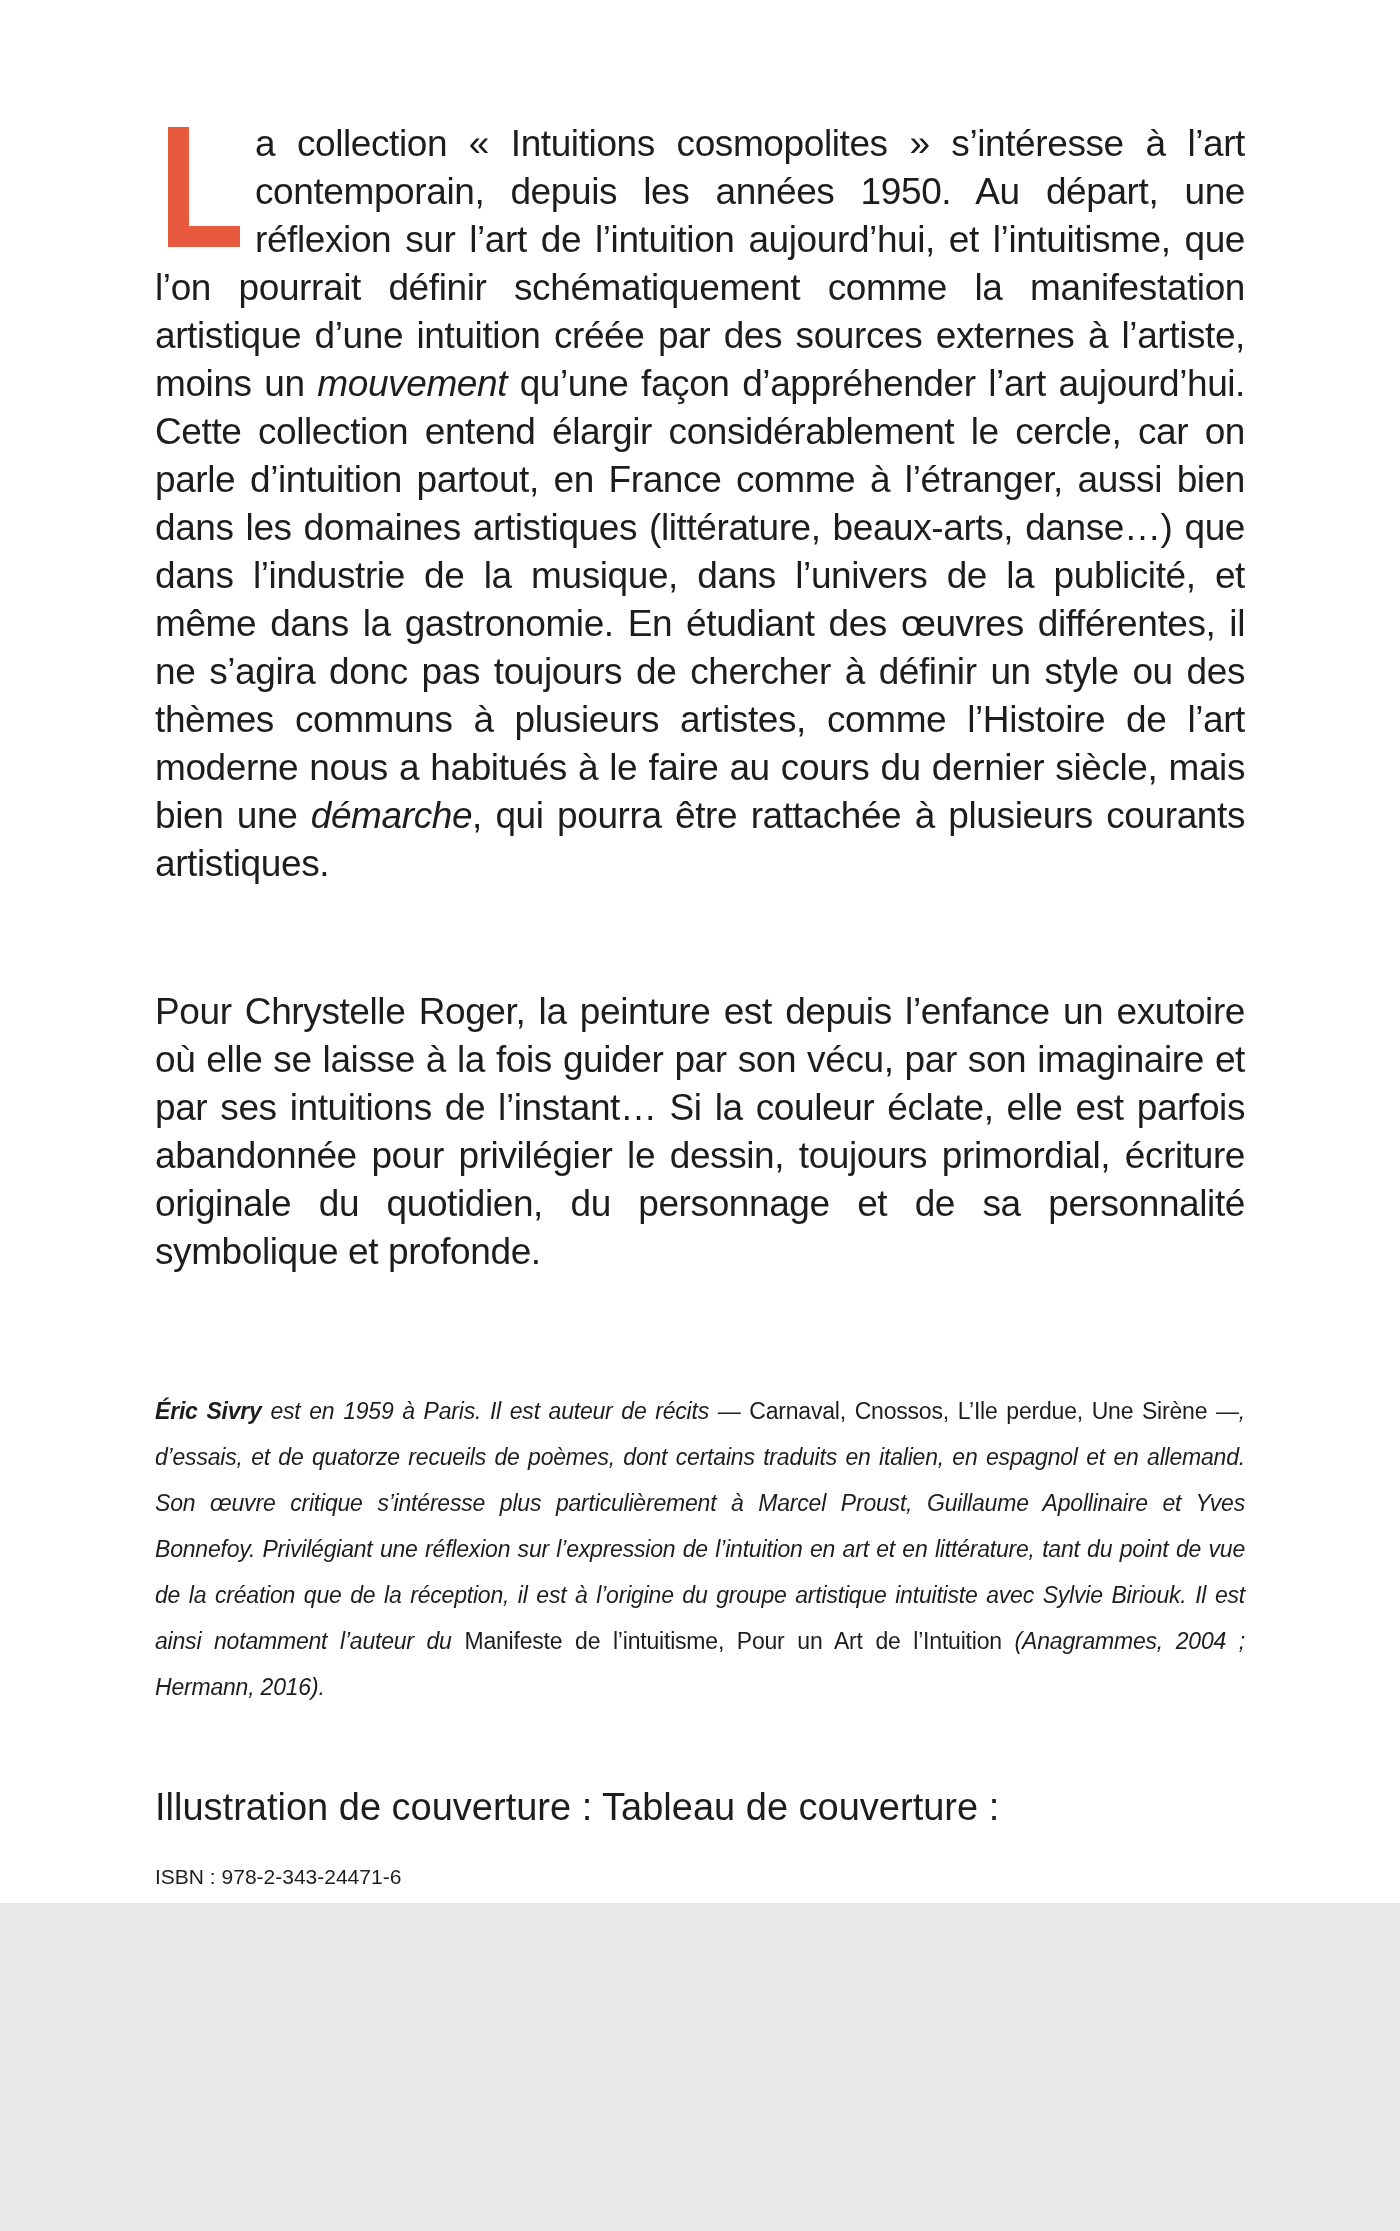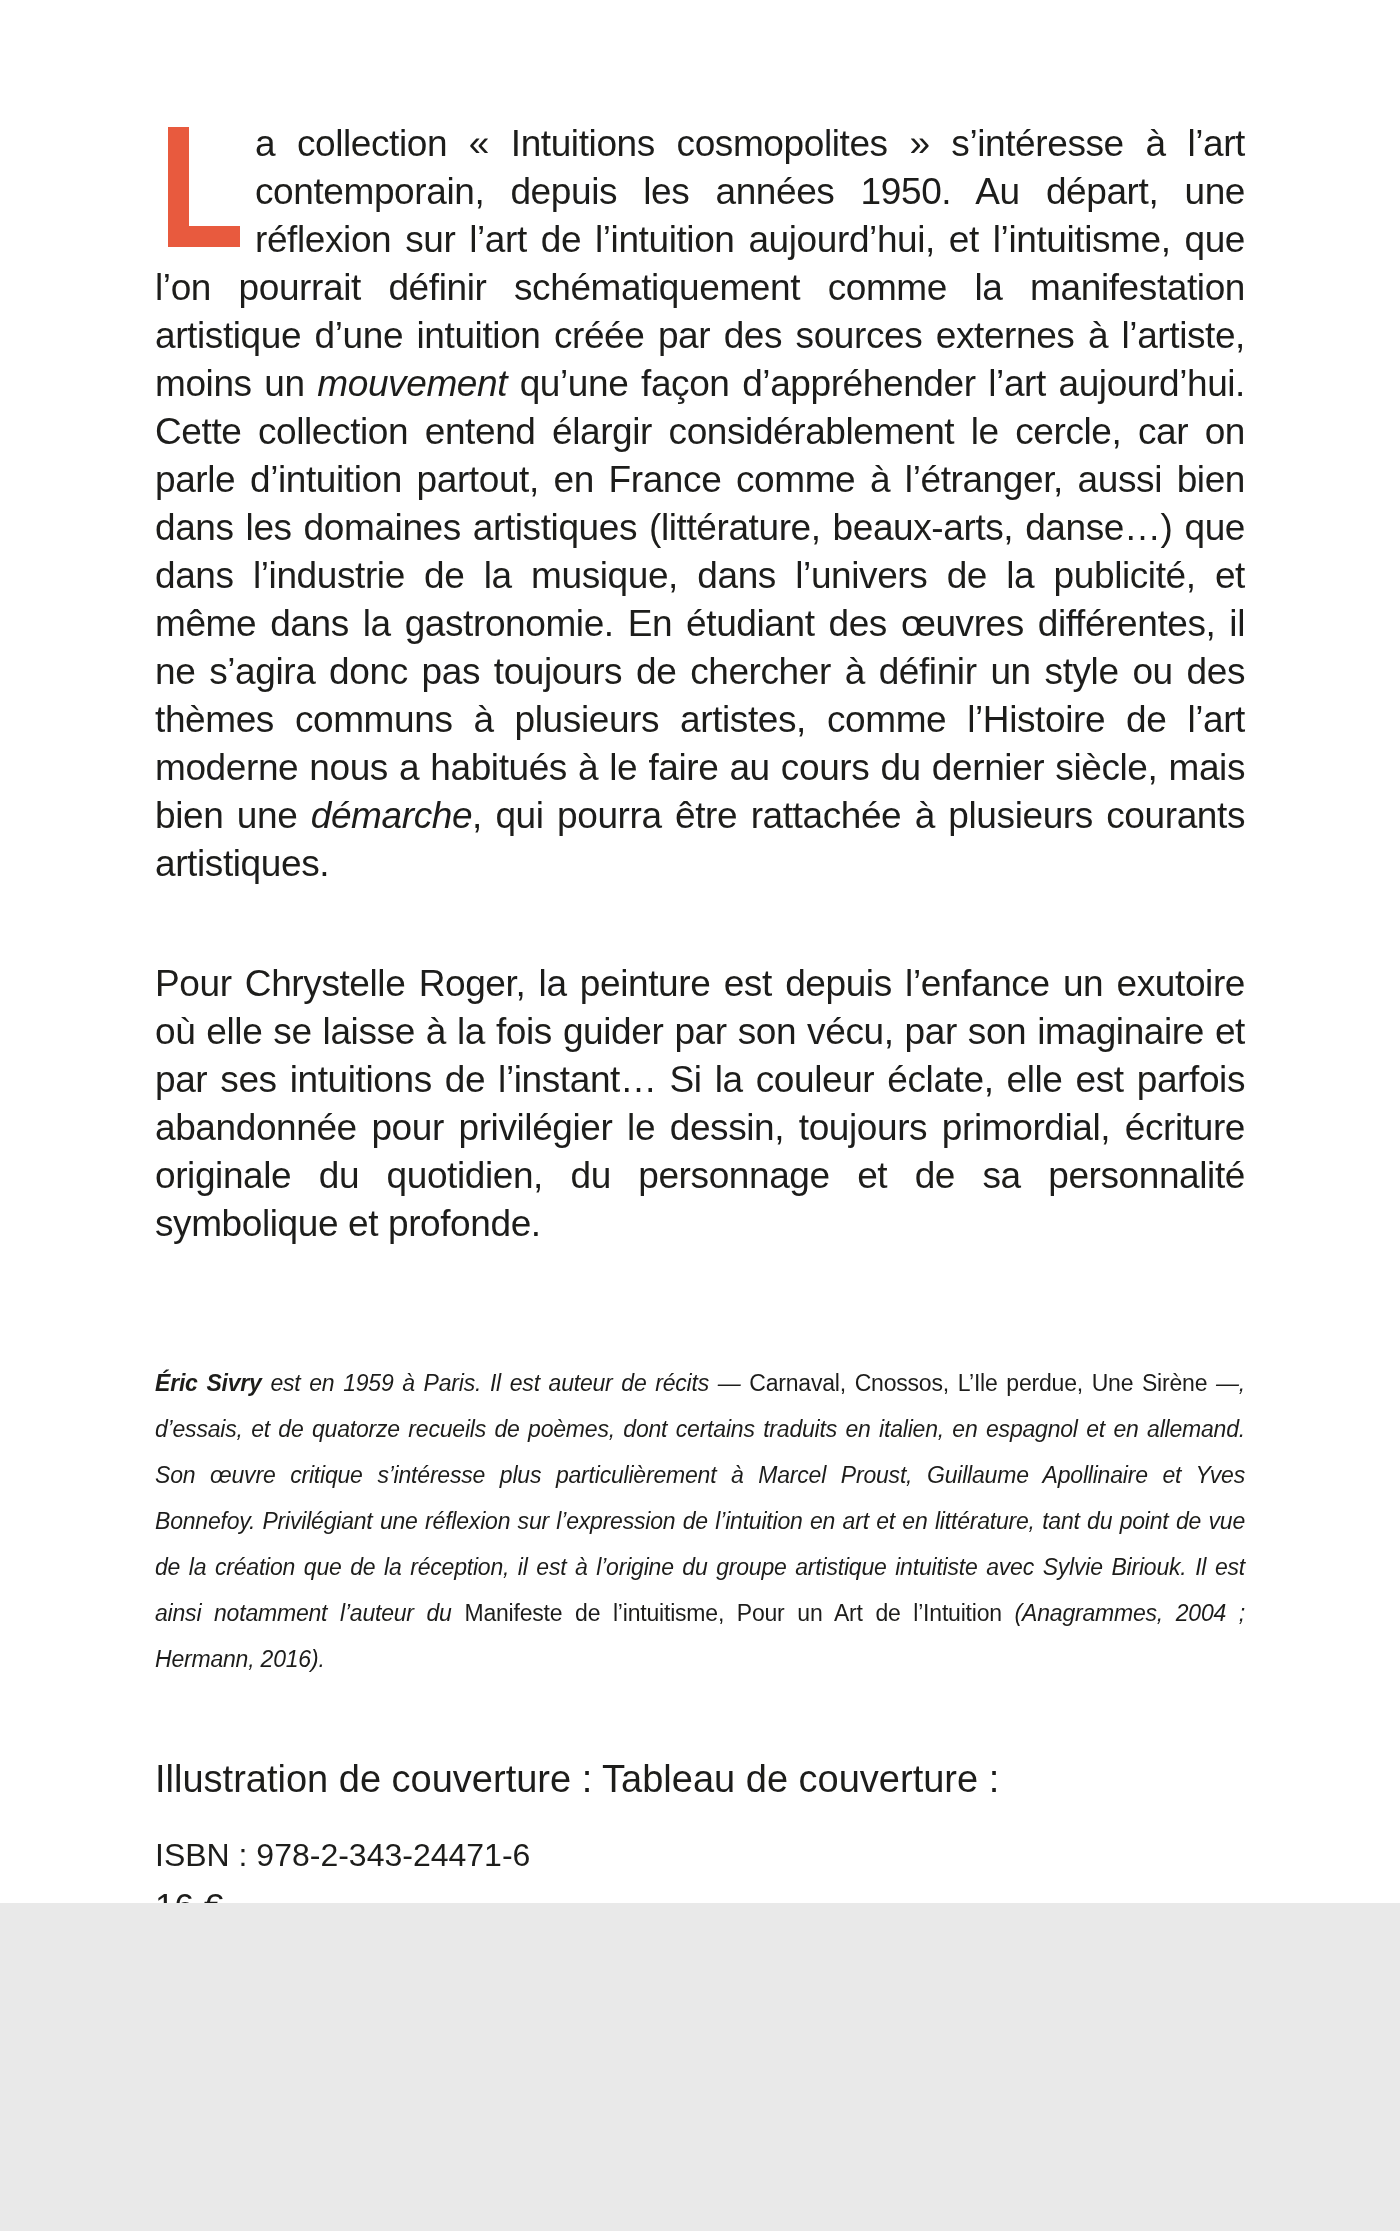--- a/index.html
+++ b/index.html
@@ -23,21 +23,21 @@
     padding:0 155px;
   }
   
   .blurb-p{
     font-size:37px;
     line-height:48px;
     letter-spacing:-0.4px;
     text-align:justify;
   }
   .p1{margin-top:120px;}
-  .p2{margin-top:72px;}
+  .p2{margin-top:100px;}
   
   .dropcap{
     position:relative;
     float:left;
     width:100px;
     height:126px;
   }
   .dropcap .stem{
     position:absolute;left:13px;top:7px;
     width:21px;height:120px;
@@ -67,21 +67,21 @@
   .sg-roman{font-style:normal;}
   .sg-bold-italic{font-style:italic;font-weight:700;}
   
   .credit{
     margin-top:78px;
     font-size:38px;
     line-height:39px;
   }
   .isbn{
     margin-top:38px;
-    font-size:32px;
+    font-size:21px;
   }
   .price{
     margin-top:12px;
     font-size:35px;
   }
   
   .barcode{
     position:absolute;
     left:954px;
     top:1986px;

